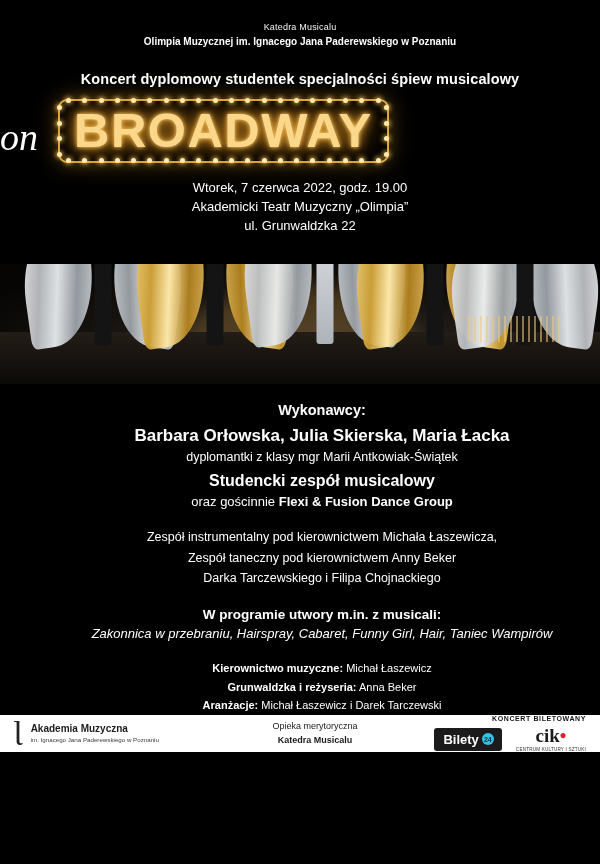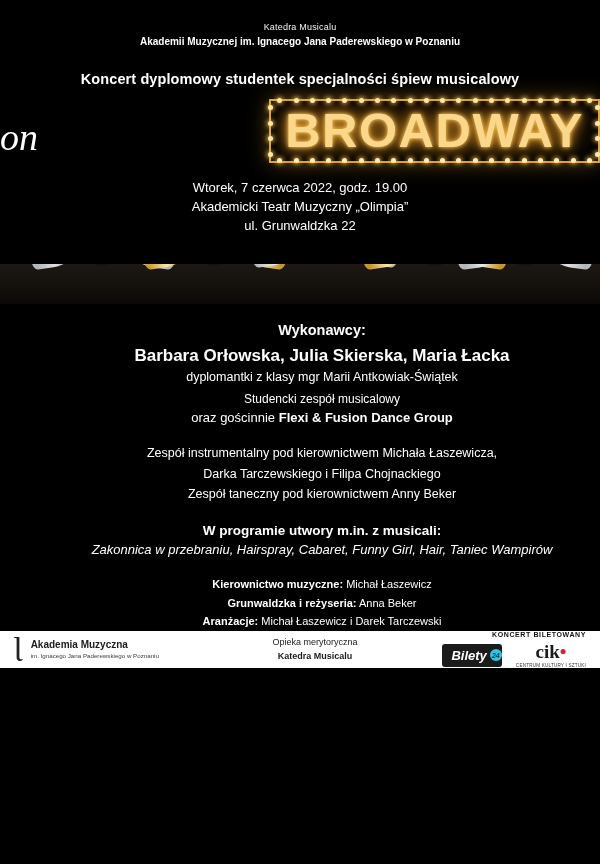--- a/index.html
+++ b/index.html
@@ -10,21 +10,21 @@
     width: 600px;
     height: 864px;
     background: #000;
     font-family: "Liberation Sans", sans-serif;
     color: #ffffff;
     overflow: hidden;
   }
   .poster {
     position: relative;
     width: 600px;
-    height: 668px;
+    height: 752px;
     background: #000000;
     display: flex;
     flex-direction: column;
   }
 
   
   .top-block {
     padding-top: 22px;
     text-align: center;
   }
@@ -45,42 +45,41 @@
     font-weight: bold;
     color: #ffffff;
     letter-spacing: 0.1px;
     margin-bottom: 10px;
   }
 
   
   .title-row {
     display: flex;
     align-items: center;
-    justify-content: space-between;
-    gap: 8px;
+    justify-content: flex-start;
+    gap: 20px;
     margin-top: 2px;
     margin-bottom: 14px;
   }
   .title-on {
     font-family: "Liberation Serif", serif;
     font-style: italic;
     font-size: 38px;
     color: #ffffff;
     line-height: 1;
     position: relative;
     top: 6px;
   }
   .broadway-box {
     position: relative;
     padding: 5px 14px 6px 14px;
     border: 2px solid #d9a338;
-    border-radius: 0;
+    border-radius: 9px;
     background: #000;
     box-shadow: 0 0 22px rgba(255, 186, 60, 0.35);
-    margin-left: 40px;
   }
   .broadway-text {
     font-family: "Liberation Sans", sans-serif;
     font-weight: bold;
     font-size: 49px;
     line-height: 1;
     letter-spacing: 1.5px;
     color: #fbd78b;
     text-shadow:
       0 0 4px #ffcf6b,
@@ -220,22 +219,22 @@
   .names {
     font-size: 17px;
     font-weight: bold;
     margin-bottom: 4px;
   }
   .teacher {
     font-size: 12.5px;
     margin-bottom: 8px;
   }
   .ensemble {
-    font-size: 12px;
-    font-weight: normal;
+    font-size: 16px;
+    font-weight: bold;
     margin-bottom: 4px;
   }
   .guest {
     font-size: 13px;
     margin-bottom: 18px;
   }
   .guest b { font-weight: bold; }
   .credits-line {
     font-size: 12.5px;
     line-height: 1.65;
@@ -314,22 +313,21 @@
     display: flex;
     align-items: center;
     justify-content: flex-end;
     gap: 14px;
   }
   .bilety-logo {
     background: #1b1b1b;
     color: #fff;
     font-size: 13px;
     font-weight: bold;
-    font-style: italic;
-    padding: 4px 0 4px 9px;
+    padding: 4px 8px 4px 9px;
     border-radius: 3px;
     display: flex;
     align-items: center;
     gap: 3px;
   }
   .bilety-badge {
     background: #2ec4e6;
     color: #07323c;
     font-size: 7px;
     font-weight: bold;
@@ -353,21 +351,21 @@
     margin-top: 2px;
   }
 </style>
 </head>
 <body>
 
 <div class="poster">
 
   <div class="top-block">
     <div class="org-line1">Katedra Musicalu</div>
-    <div class="org-line2">Akademii Muzycznej im. Ignacego Jana Paderewskiego w Poznaniu</div>
+    <div class="org-line2">Olimpia Muzycznej im. Ignacego Jana Paderewskiego w Poznaniu</div>
     <div class="concert-line">Koncert dyplomowy studentek specjalności śpiew musicalowy</div>
   </div>
 
   <div class="title-row">
     <div class="title-on">on</div>
     <div class="broadway-box">
       <div class="bulbs top">
         <span class="bulb"></span>
           <span class="bulb"></span>
           <span class="bulb"></span>
@@ -481,22 +479,22 @@
     <div class="label-strong">Wykonawcy:</div>
     <div class="names">Barbara Orłowska, Julia Skierska, Maria Łacka</div>
     <div class="teacher">dyplomantki z klasy mgr Marii Antkowiak-Świątek</div>
     <div class="ensemble">Studencki zespół musicalowy</div>
     <div class="guest">
       <span>oraz gościnnie</span>
       <b>Flexi &amp; Fusion Dance Group</b>
     </div>
 
     <div class="credits-line">Zespół instrumentalny pod kierownictwem Michała Łaszewicza,</div>
+    <div class="credits-line">Zespół taneczny pod kierownictwem Anny Beker</div>
     <div class="credits-line">Darka Tarczewskiego i Filipa Chojnackiego</div>
-    <div class="credits-line">Zespół taneczny pod kierownictwem Anny Beker</div>
 
     <div class="program-title">W programie utwory m.in. z musicali:</div>
     <div class="program-list">Zakonnica w przebraniu, Hairspray, Cabaret, Funny Girl, Hair, Taniec Wampirów</div>
 
     <div class="small-credit">
       <b>Kierownictwo muzyczne:</b>
       <span>Michał Łaszewicz</span>
     </div>
     <div class="small-credit">
       <b>Grunwaldzka i reżyseria:</b>

